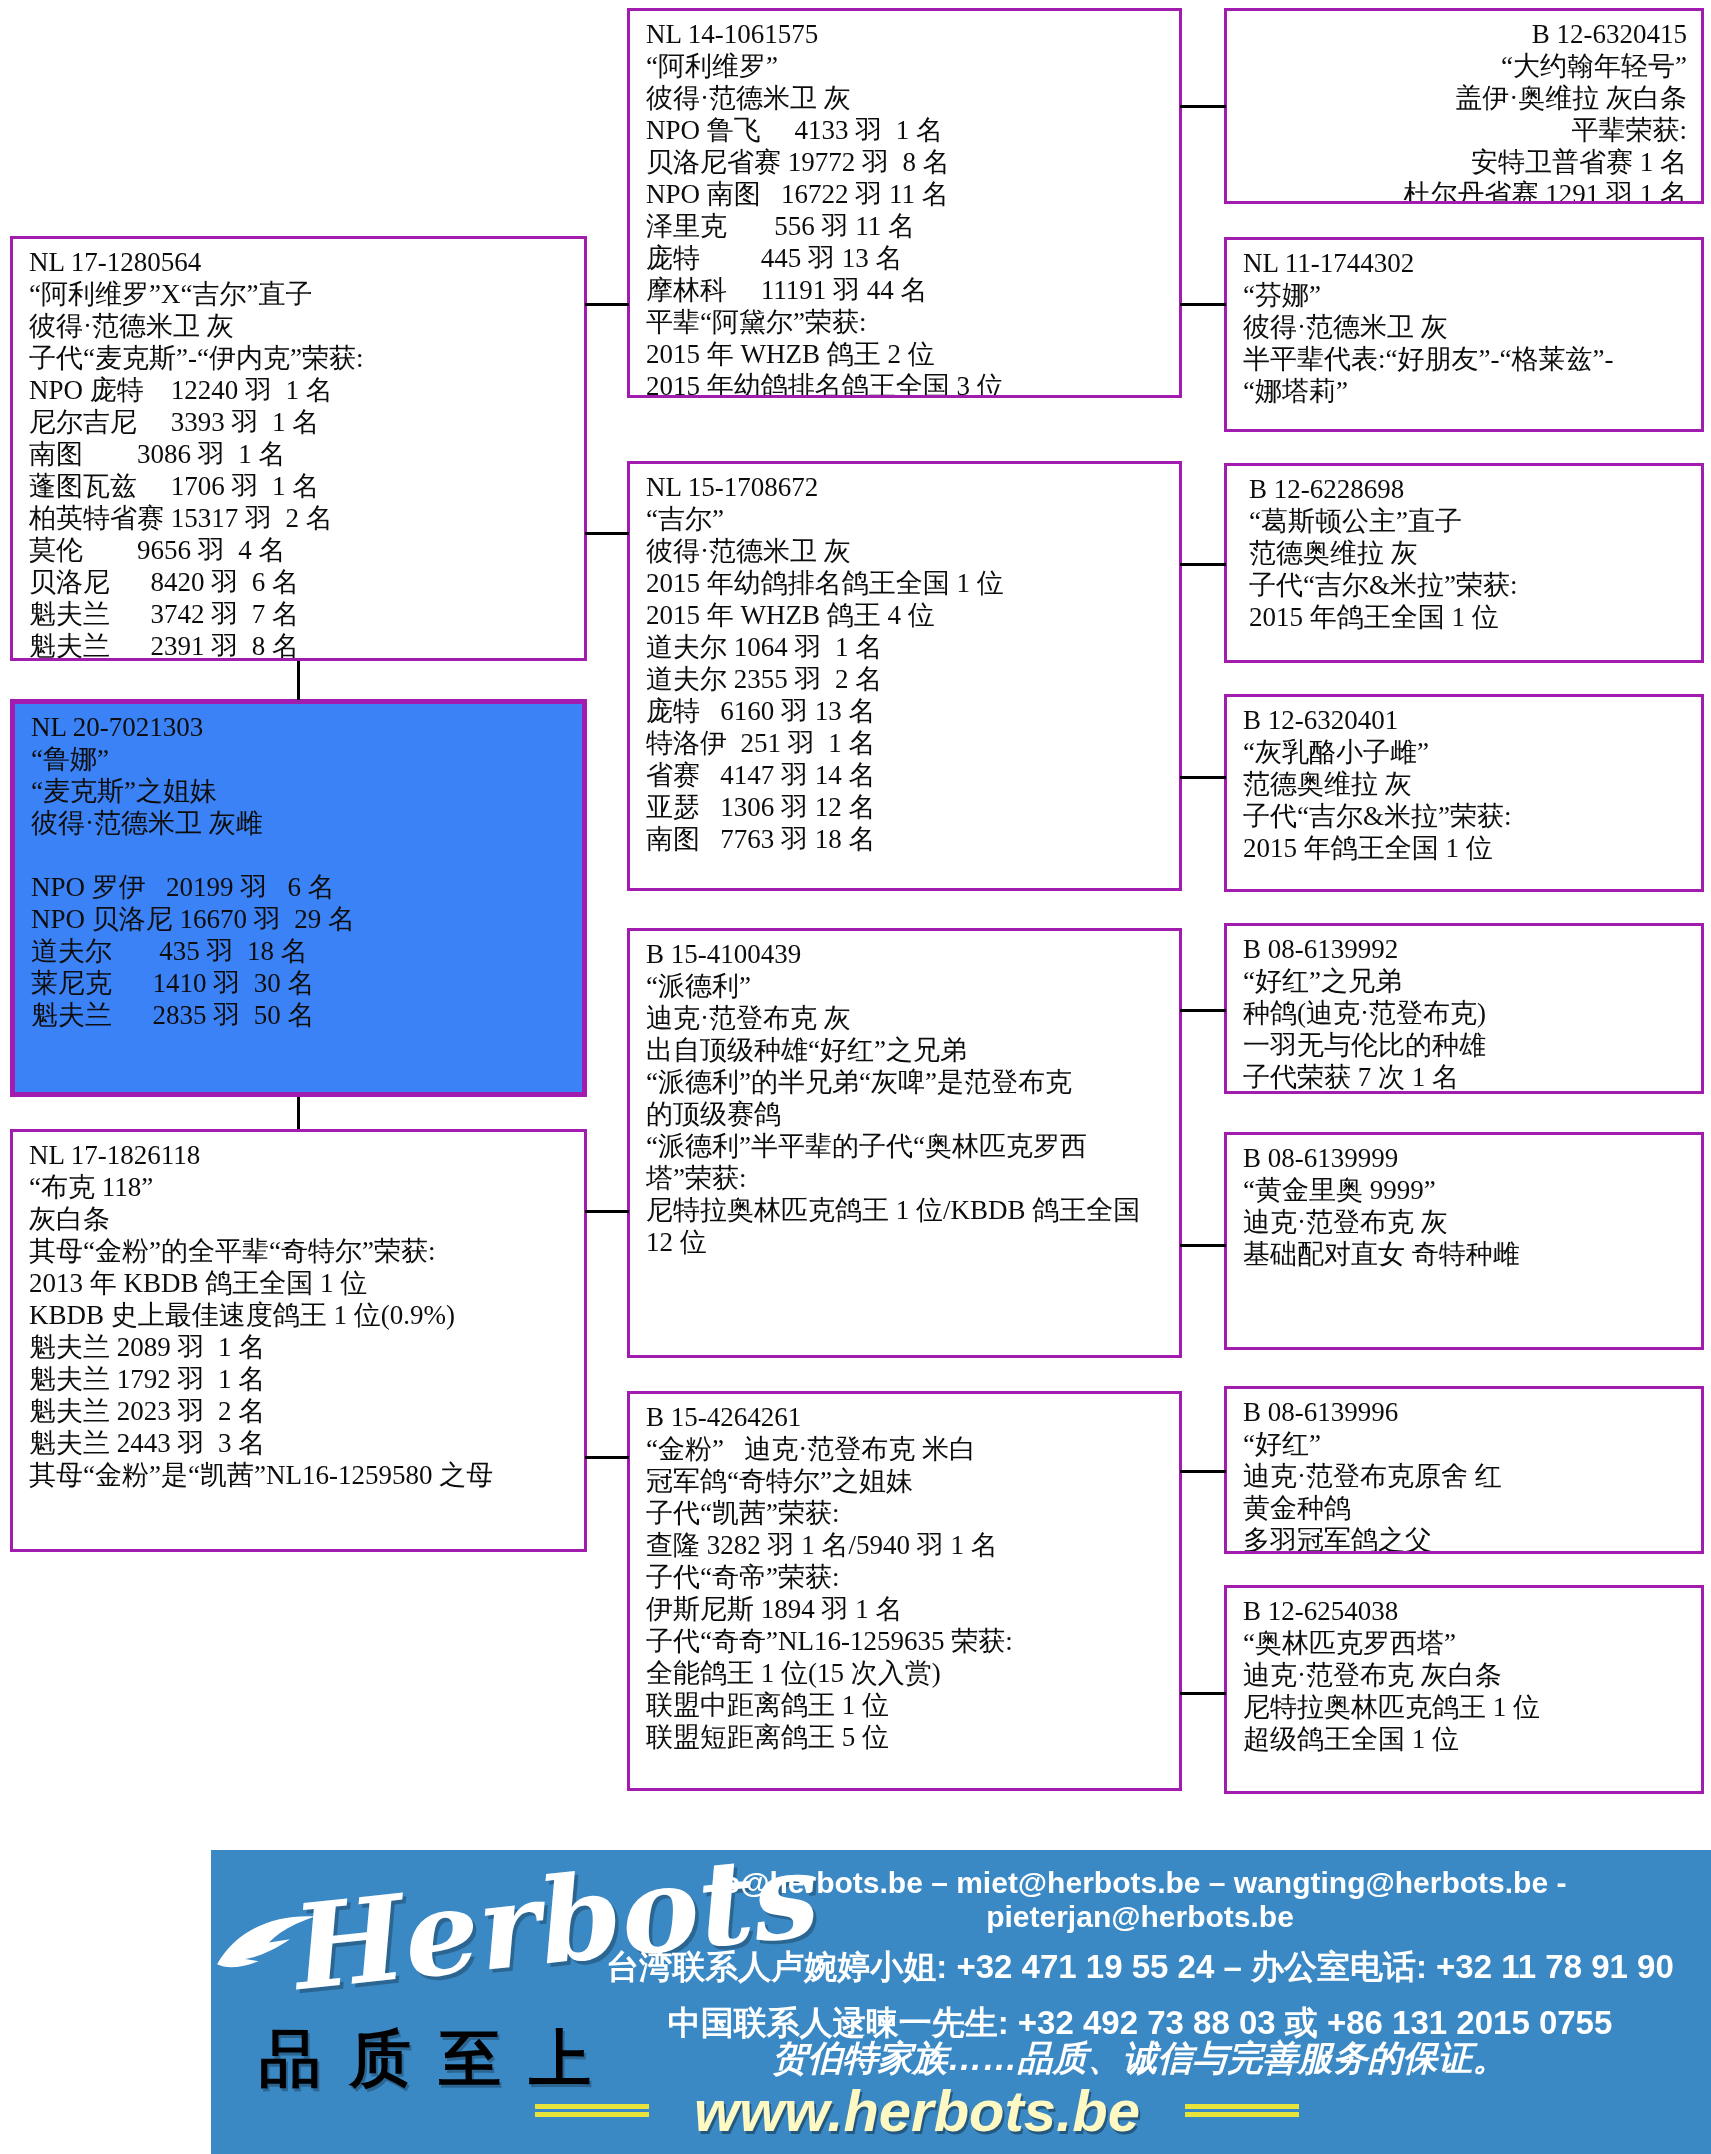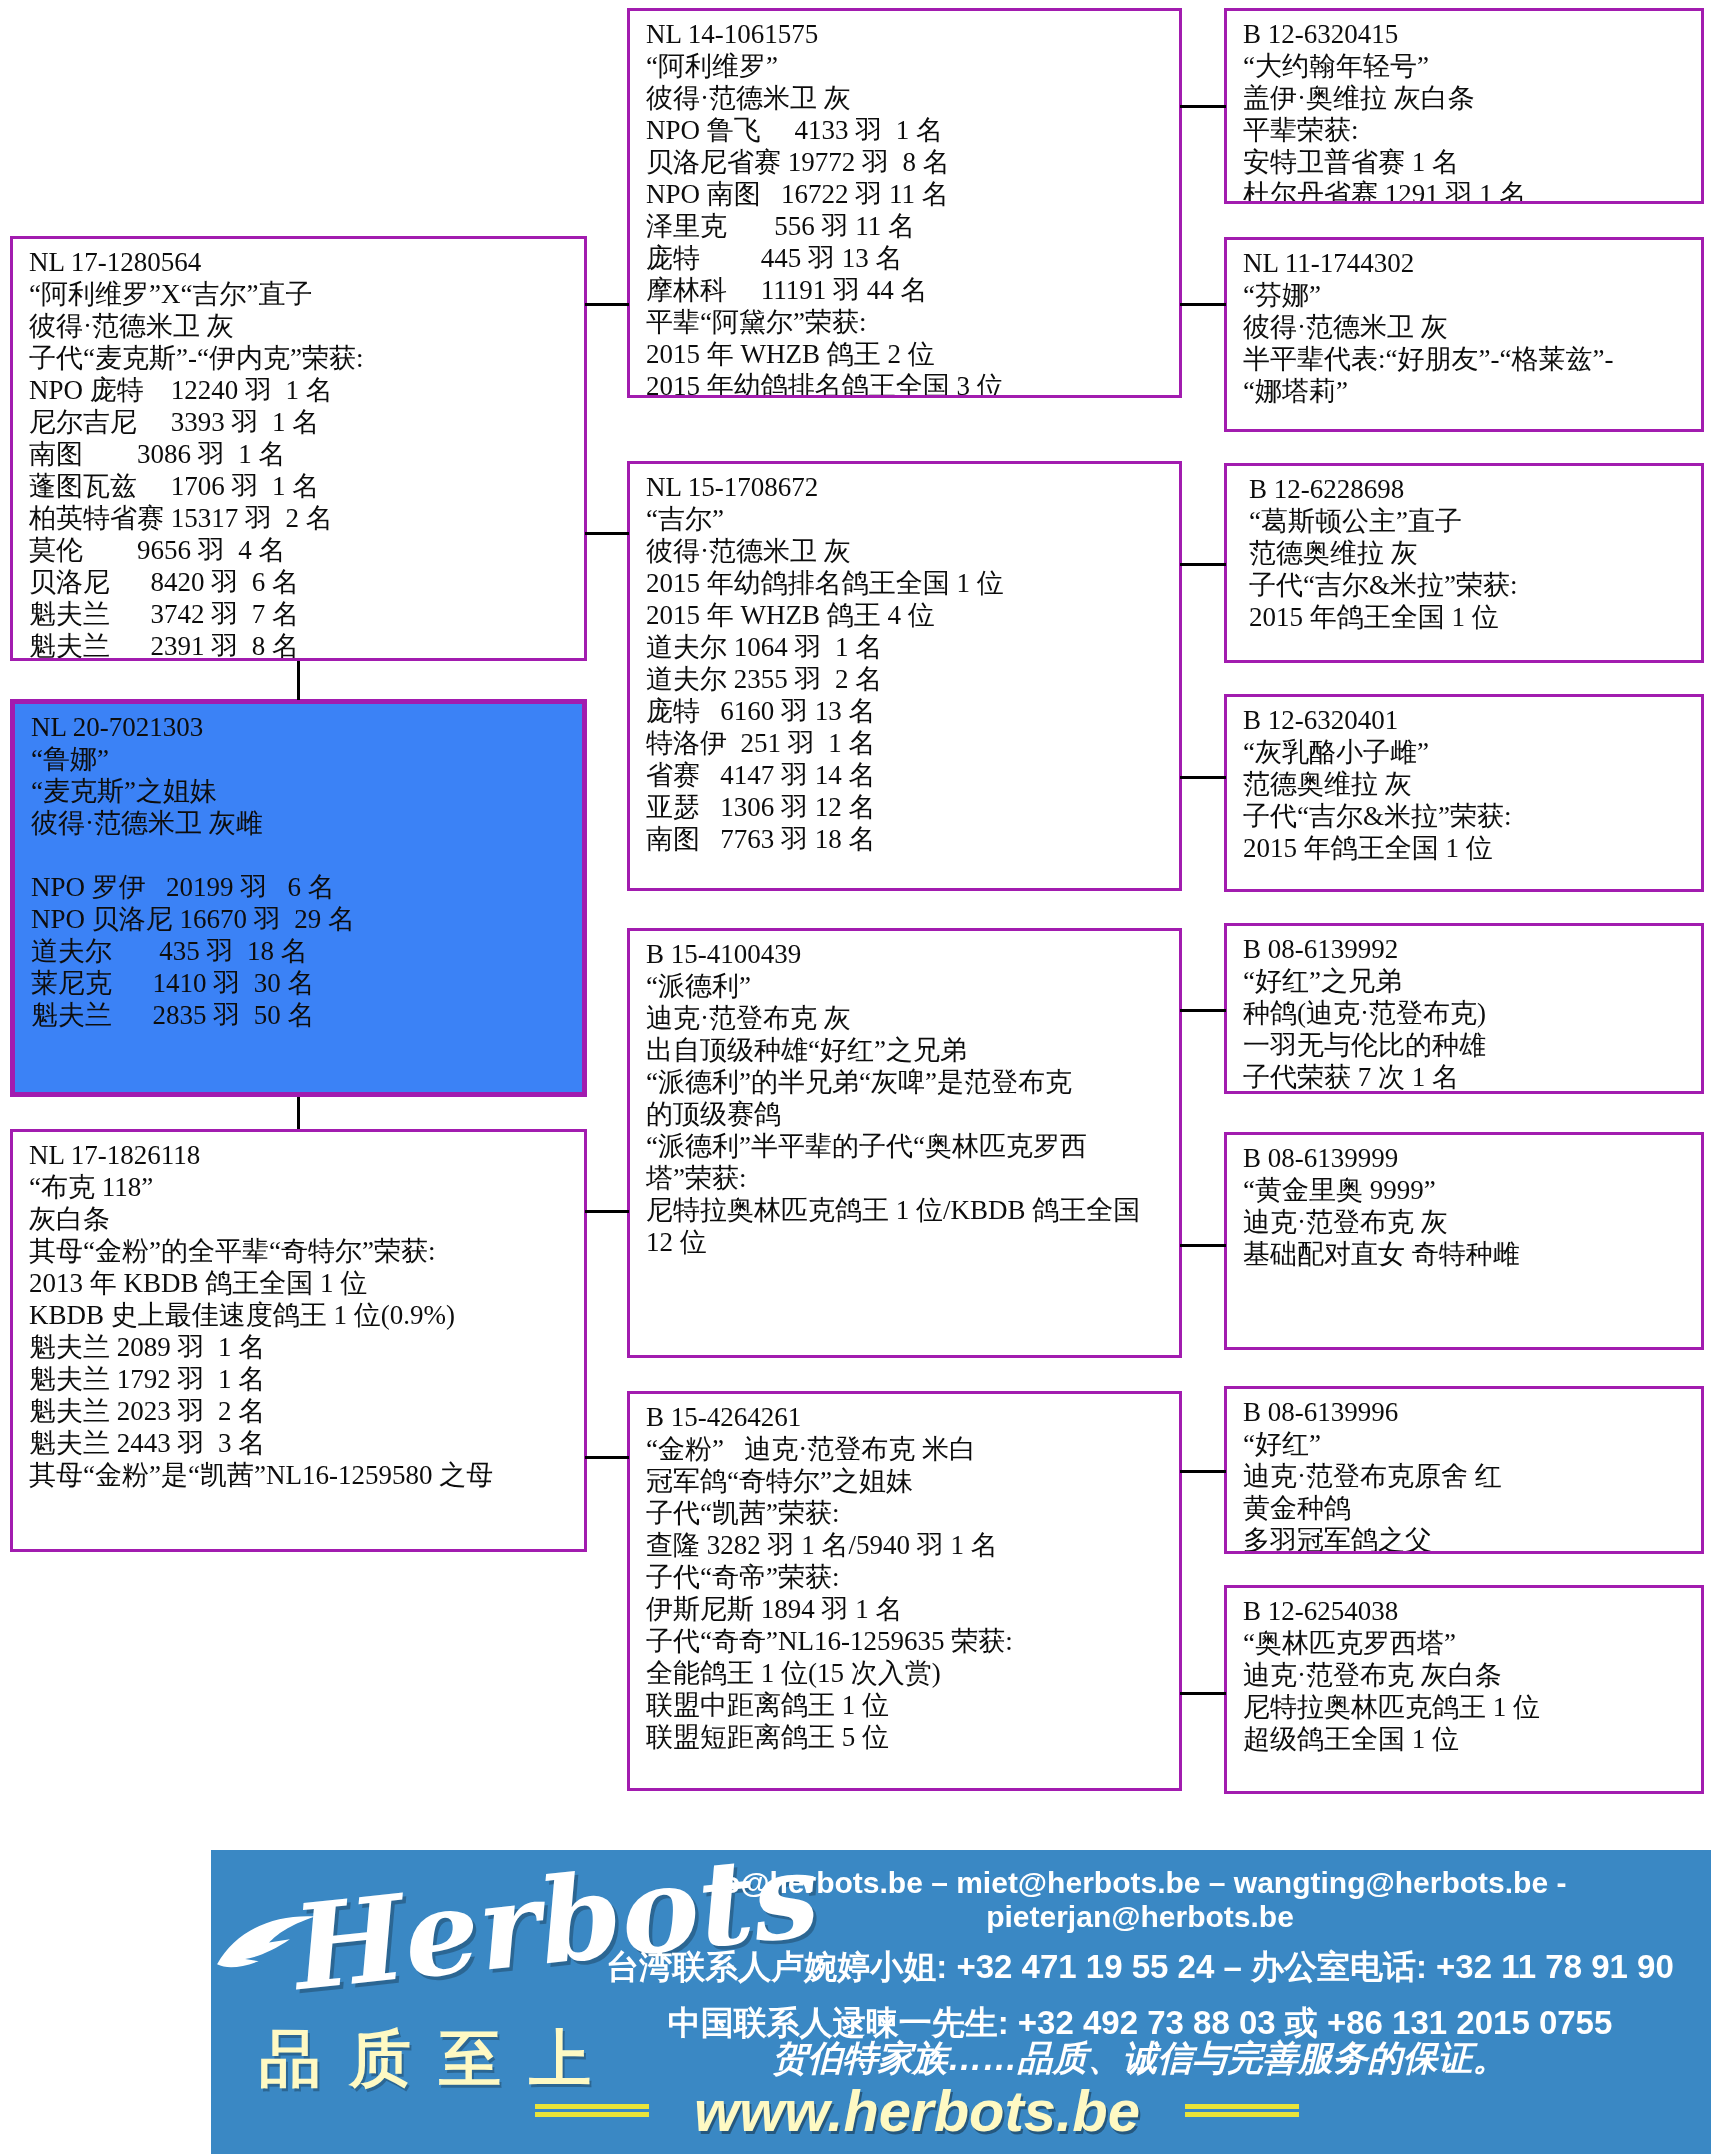--- a/index.html
+++ b/index.html
@@ -11,21 +11,21 @@
   .pbox.subject{border-width:5px;background:#3b82f6;}
   .bline{min-height:32px;}
   .connector{position:absolute;background:#000;}
   
   .footer{position:absolute;left:211px;top:1850px;width:1500px;height:304px;background:#3a88c4;
           font-family:"Liberation Sans","DejaVu Sans",sans-serif;color:#fff;overflow:hidden;}
   .brand-script{position:absolute;left:82px;top:2px;font-family:"DejaVu Serif",serif;
           font-style:italic;font-weight:bold;font-size:117px;color:#fff;transform:rotate(-6deg);
           text-shadow:3px 4px 0 rgba(0,0,0,0.25);}
   .brand-sub{position:absolute;left:48px;top:167px;font-size:62px;font-weight:bold;letter-spacing:28px;
-          color:#fef9c3;text-shadow:2px 3px 0 rgba(0,0,0,0.25);}
+          color:#000000;text-shadow:2px 3px 0 rgba(0,0,0,0.25);}
   .feather{position:absolute;left:4px;top:62px;}
   .contact{position:absolute;left:358px;top:0;width:1142px;text-align:center;}
   .emails{margin-top:16px;font-size:30px;font-weight:bold;}
   .c-line{margin-top:11px;font-size:33px;font-weight:bold;}
   .slogan{position:absolute;left:358px;top:185px;width:1142px;text-align:center;
           font-size:35px;font-weight:bold;font-style:italic;}
   .url-row{position:absolute;left:129px;top:227px;width:1154px;display:flex;align-items:center;
           justify-content:center;gap:45px;}
   .dline{width:114px;height:13px;border-top:5px solid #e9e43a;border-bottom:5px solid #e9e43a;box-sizing:border-box;}
   .url{font-size:58px;font-weight:bold;font-style:italic;color:#fef9c3;
@@ -43,21 +43,21 @@
   <div class="pbox" style="left:10px;top:1129px;width:577px;height:423px;"><div class="bline">NL 17-1826118</div><div class="bline">“布克 118”</div><div class="bline">灰白条</div><div class="bline">其母“金粉”的全平辈“奇特尔”荣获:</div><div class="bline">2013 年 KBDB 鸽王全国 1 位</div><div class="bline">KBDB 史上最佳速度鸽王 1 位(0.9%)</div><div class="bline">魁夫兰 2089 羽  1 名</div><div class="bline">魁夫兰 1792 羽  1 名</div><div class="bline">魁夫兰 2023 羽  2 名</div><div class="bline">魁夫兰 2443 羽  3 名</div><div class="bline">其母“金粉”是“凯茜”NL16-1259580 之母</div></div>
 
   <div class="pbox" style="left:627px;top:8px;width:555px;height:390px;"><div class="bline">NL 14-1061575</div><div class="bline">“阿利维罗”</div><div class="bline">彼得·范德米卫 灰</div><div class="bline">NPO 鲁飞     4133 羽  1 名</div><div class="bline">贝洛尼省赛 19772 羽  8 名</div><div class="bline">NPO 南图   16722 羽 11 名</div><div class="bline">泽里克       556 羽 11 名</div><div class="bline">庞特         445 羽 13 名</div><div class="bline">摩林科     11191 羽 44 名</div><div class="bline">平辈“阿黛尔”荣获:</div><div class="bline">2015 年 WHZB 鸽王 2 位</div><div class="bline">2015 年幼鸽排名鸽王全国 3 位</div></div>
 
   <div class="pbox" style="left:627px;top:461px;width:555px;height:430px;"><div class="bline">NL 15-1708672</div><div class="bline">“吉尔”</div><div class="bline">彼得·范德米卫 灰</div><div class="bline">2015 年幼鸽排名鸽王全国 1 位</div><div class="bline">2015 年 WHZB 鸽王 4 位</div><div class="bline">道夫尔 1064 羽  1 名</div><div class="bline">道夫尔 2355 羽  2 名</div><div class="bline">庞特   6160 羽 13 名</div><div class="bline">特洛伊  251 羽  1 名</div><div class="bline">省赛   4147 羽 14 名</div><div class="bline">亚瑟   1306 羽 12 名</div><div class="bline">南图   7763 羽 18 名</div></div>
 
   <div class="pbox" style="left:627px;top:928px;width:555px;height:430px;"><div class="bline">B 15-4100439</div><div class="bline">“派德利”</div><div class="bline">迪克·范登布克 灰</div><div class="bline">出自顶级种雄“好红”之兄弟</div><div class="bline">“派德利”的半兄弟“灰啤”是范登布克</div><div class="bline">的顶级赛鸽</div><div class="bline">“派德利”半平辈的子代“奥林匹克罗西</div><div class="bline">塔”荣获:</div><div class="bline">尼特拉奥林匹克鸽王 1 位/KBDB 鸽王全国</div><div class="bline">12 位</div></div>
 
   <div class="pbox" style="left:627px;top:1391px;width:555px;height:400px;"><div class="bline">B 15-4264261</div><div class="bline">“金粉”   迪克·范登布克 米白</div><div class="bline">冠军鸽“奇特尔”之姐妹</div><div class="bline">子代“凯茜”荣获:</div><div class="bline">查隆 3282 羽 1 名/5940 羽 1 名</div><div class="bline">子代“奇帝”荣获:</div><div class="bline">伊斯尼斯 1894 羽 1 名</div><div class="bline">子代“奇奇”NL16-1259635 荣获:</div><div class="bline">全能鸽王 1 位(15 次入赏)</div><div class="bline">联盟中距离鸽王 1 位</div><div class="bline">联盟短距离鸽王 5 位</div></div>
 
-  <div class="pbox" style="left:1224px;top:8px;width:480px;height:196px;"><div class="bline">B 12-6320415</div><div class="bline">“大约翰年轻号”</div><div class="bline">盖伊·奥维拉 灰白条</div><div class="bline">平辈荣获:</div><div class="bline">安特卫普省赛 1 名</div><div class="bline">杜尔丹省赛 1291 羽 1 名</div></div>
+  <div class="pbox" style="left:1224px;top:8px;width:480px;height:196px;text-align:right;"><div class="bline">B 12-6320415</div><div class="bline">“大约翰年轻号”</div><div class="bline">盖伊·奥维拉 灰白条</div><div class="bline">平辈荣获:</div><div class="bline">安特卫普省赛 1 名</div><div class="bline">杜尔丹省赛 1291 羽 1 名</div></div>
 
   <div class="pbox" style="left:1224px;top:237px;width:480px;height:195px;"><div class="bline">NL 11-1744302</div><div class="bline">“芬娜”</div><div class="bline">彼得·范德米卫 灰</div><div class="bline">半平辈代表:“好朋友”-“格莱兹”-</div><div class="bline">“娜塔莉”</div></div>
 
   <div class="pbox" style="left:1224px;top:463px;width:480px;height:200px;padding-left:22px;"><div class="bline">B 12-6228698</div><div class="bline">“葛斯顿公主”直子</div><div class="bline">范德奥维拉 灰</div><div class="bline">子代“吉尔&amp;米拉”荣获:</div><div class="bline">2015 年鸽王全国 1 位</div></div>
 
   <div class="pbox" style="left:1224px;top:694px;width:480px;height:198px;"><div class="bline">B 12-6320401</div><div class="bline">“灰乳酪小子雌”</div><div class="bline">范德奥维拉 灰</div><div class="bline">子代“吉尔&amp;米拉”荣获:</div><div class="bline">2015 年鸽王全国 1 位</div></div>
 
   <div class="pbox" style="left:1224px;top:923px;width:480px;height:171px;"><div class="bline">B 08-6139992</div><div class="bline">“好红”之兄弟</div><div class="bline">种鸽(迪克·范登布克)</div><div class="bline">一羽无与伦比的种雄</div><div class="bline">子代荣获 7 次 1 名</div></div>
 
   <div class="pbox" style="left:1224px;top:1132px;width:480px;height:218px;"><div class="bline">B 08-6139999</div><div class="bline">“黄金里奥 9999”</div><div class="bline">迪克·范登布克 灰</div><div class="bline">基础配对直女 奇特种雌</div></div>

